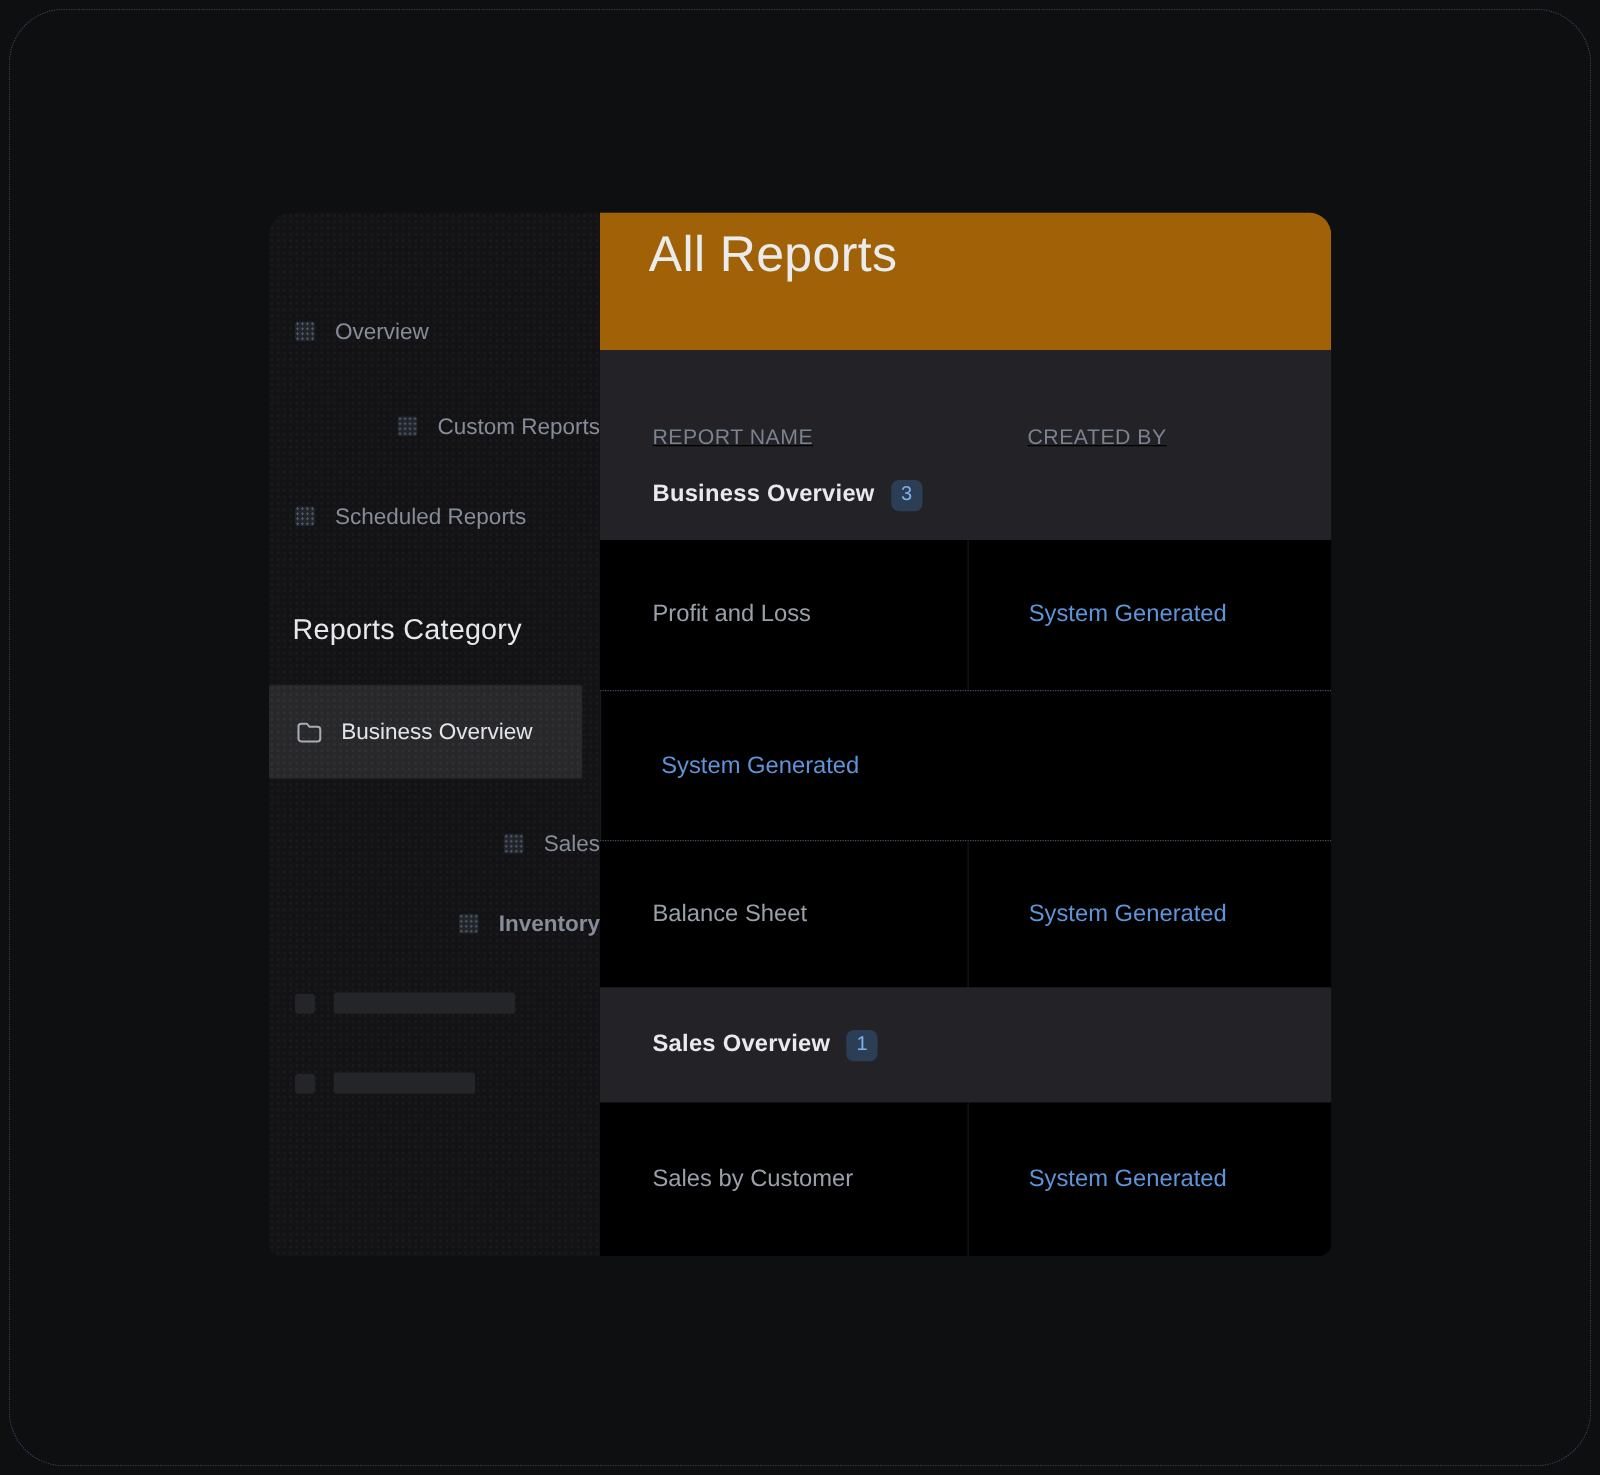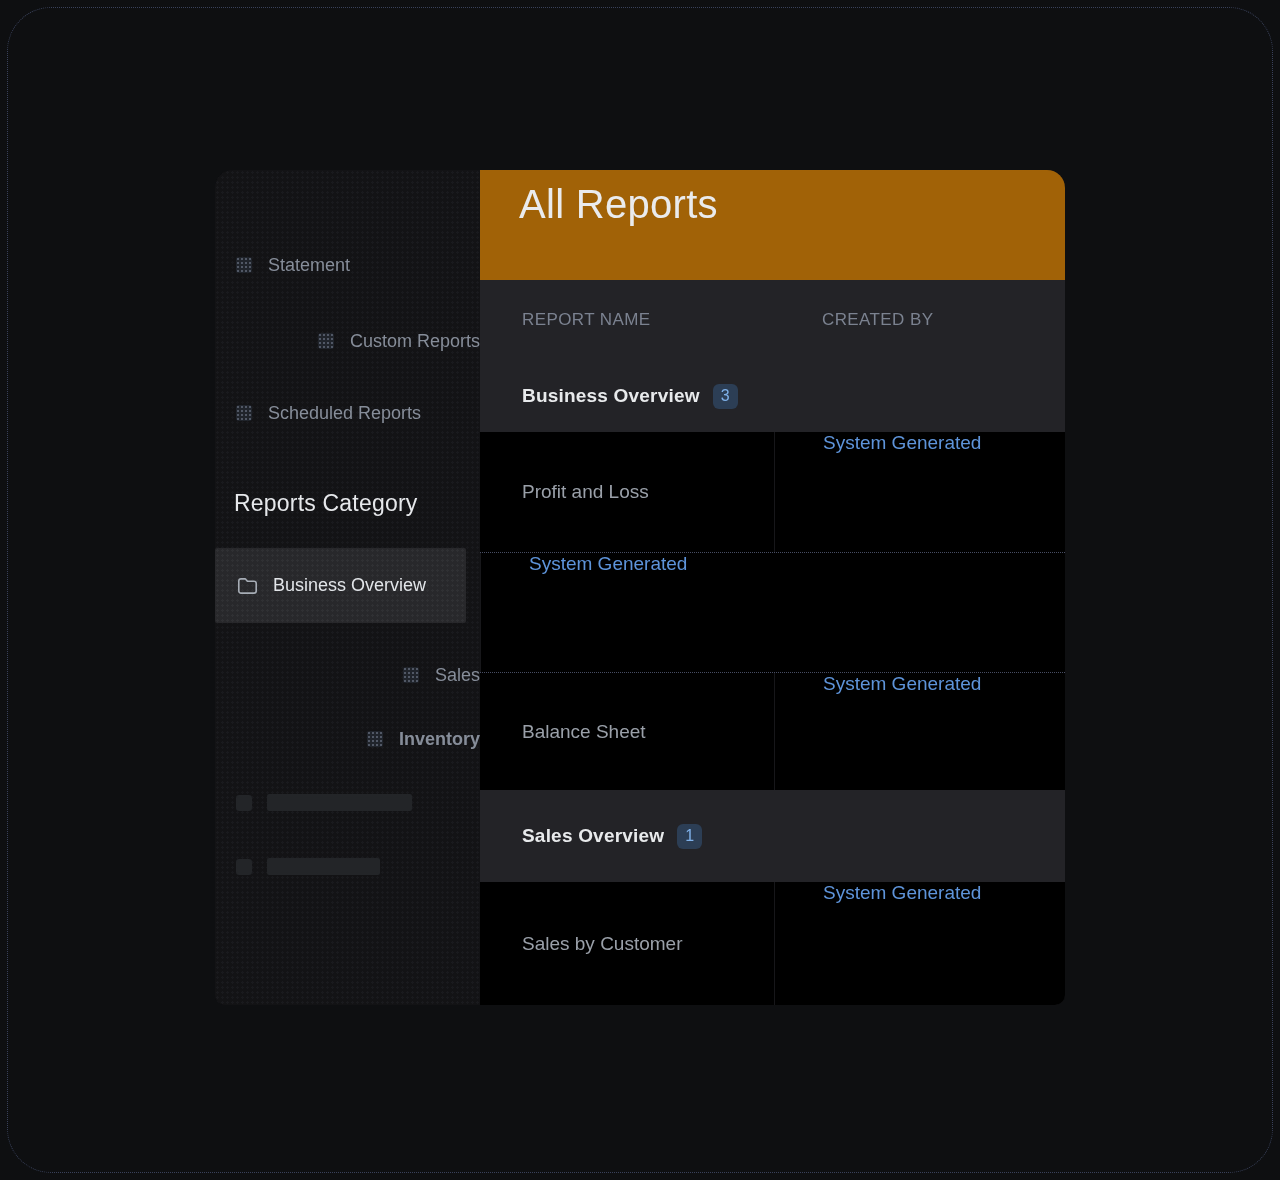--- a/index.html
+++ b/index.html
@@ -93,21 +93,21 @@
     height:110px; flex-shrink:0;
     background:#a16207;
     display:flex; align-items:flex-start;
     padding-left:39px; padding-top:12px;
   }
   .main-title { color:#eaebed; font-size:40px; font-weight:400; letter-spacing:0.3px; }
 
   .thead {
     height:80px; flex-shrink:0;
     background:#232327;
-    display:flex; align-items:center;
+    display:flex; align-items:flex-end;text-decoration:underline;
   }
   .th { color:#7b8290; font-size:17px; letter-spacing:0.4px; }
   .col1 { width:294px; flex-shrink:0; padding-left:42px; }
   .col2 { flex:1; padding-left:48px; }
 
   .group-row {
     flex-shrink:0;
     background:#232327;
     display:flex; align-items:center; gap:13px;
     padding-left:42px;
@@ -128,38 +128,38 @@
   .data-row.h1 { height:120px; }
   .data-row.h2 { height:118px; }
   .data-row.fill { flex:1; }
   .data-row .cell-name {
     width:294px; flex-shrink:0; padding-left:42px;
     display:flex; align-items:center;
     color:#9aa0a9; font-size:19px;
   }
   .data-row .cell-by {
     flex:1; padding-left:48px;
-    display:flex; 
+    display:flex; align-items:center;
     border-left:1px solid #17171a;
   }
   .data-row.sep { border-top:1px dotted #474d63; }
   .link { color:#5e94da; font-size:19px; cursor:pointer; }
 </style>
 </head>
 <body>
 
 <div class="frame-border"></div>
 
 <div class="card">
 
   <div class="sidebar">
 
     <div class="nav-item mt-first">
       <span class="icon-square"></span>
-      <span>Statement</span>
+      <span>Overview</span>
     </div>
 
     <div class="nav-item mt-a">
       <span class="icon-square"></span>
       <span>Custom Reports</span>
     </div>
 
     <div class="nav-item mt-b">
       <span class="icon-square"></span>
       <span>Scheduled Reports</span>

